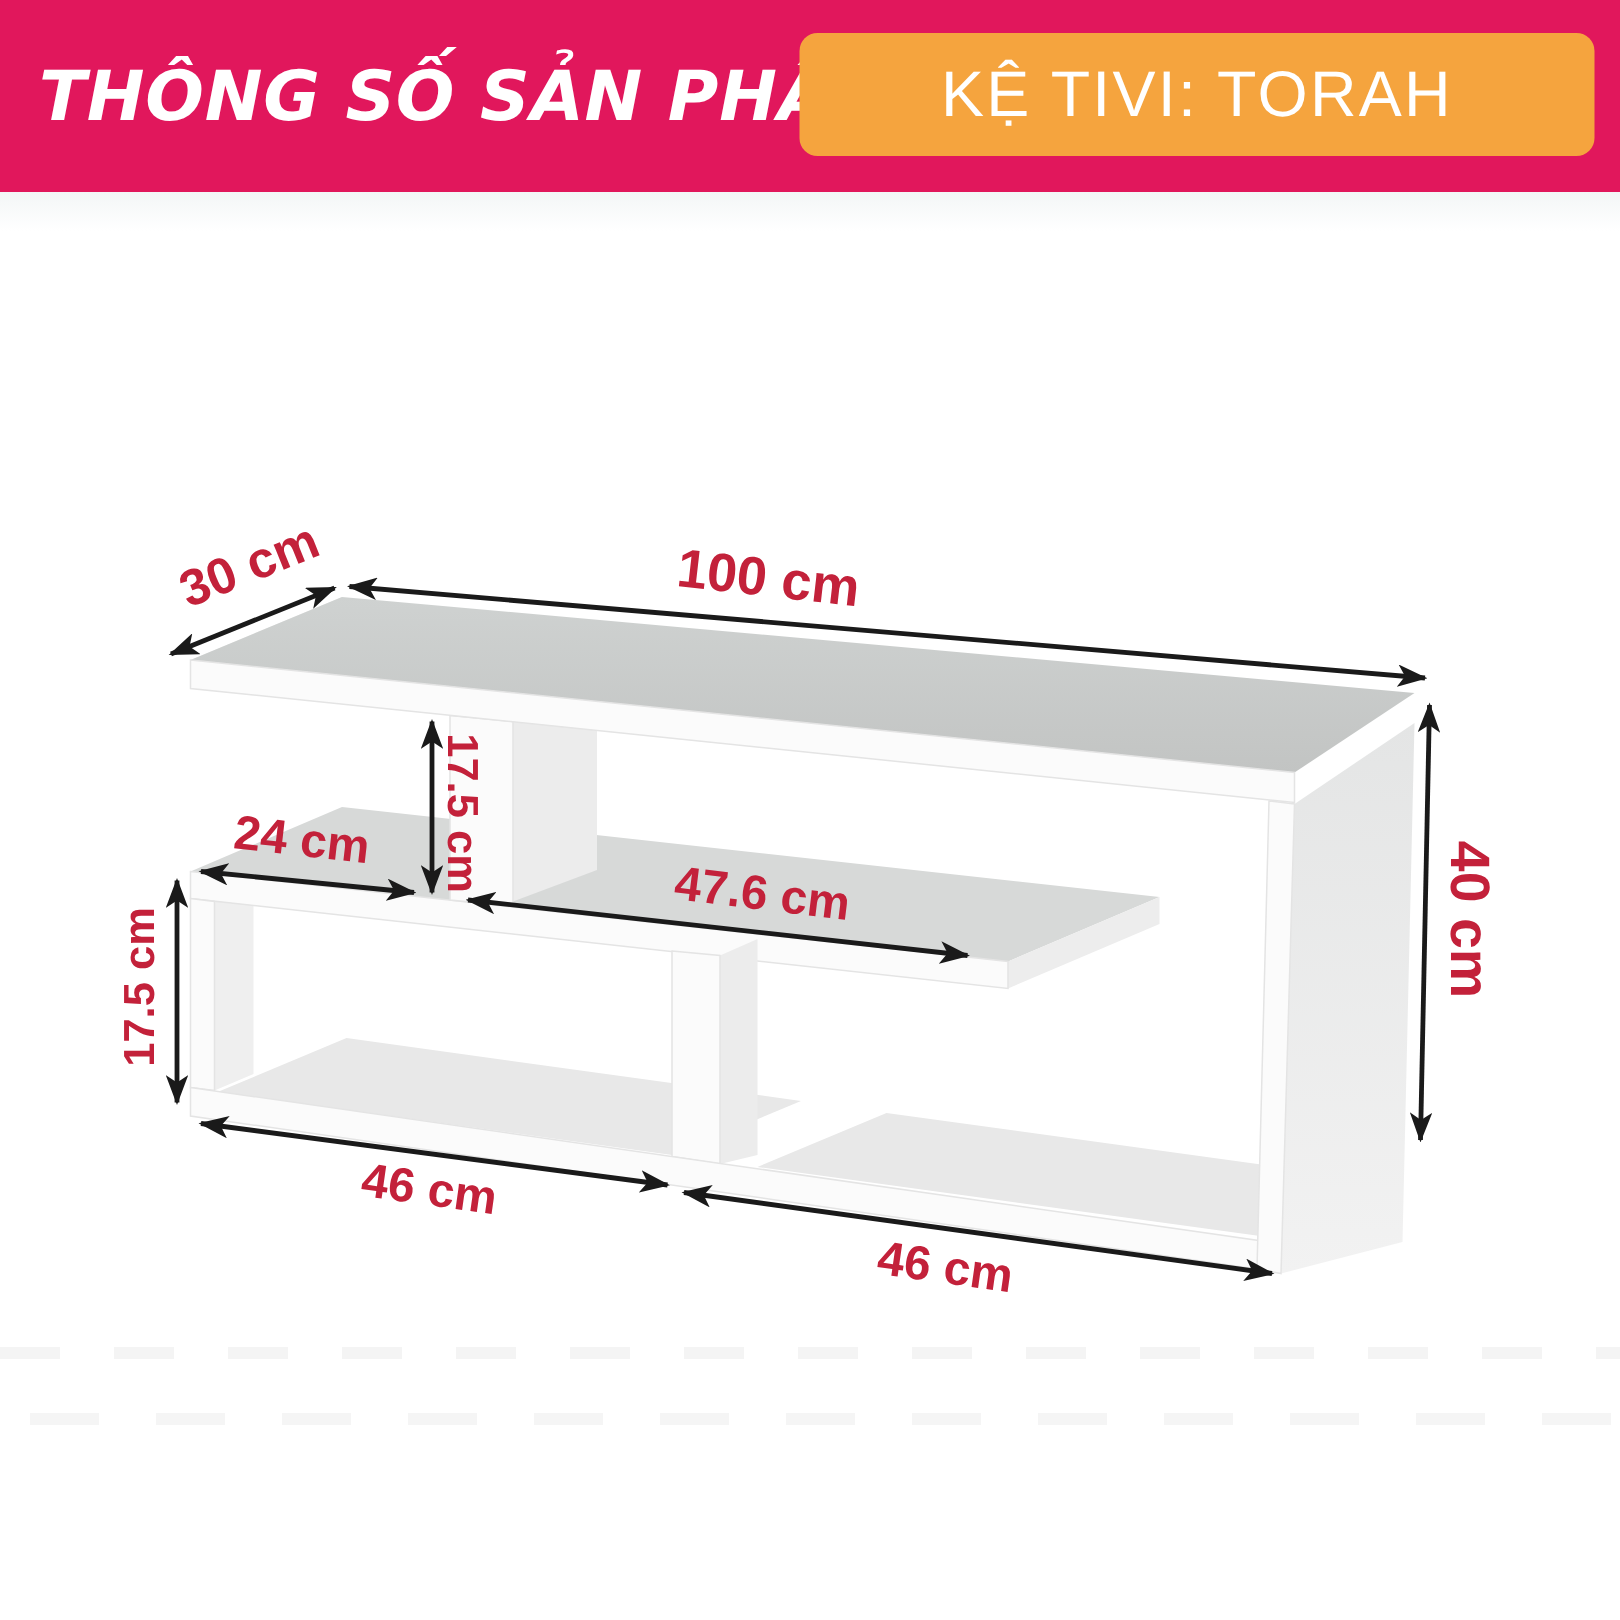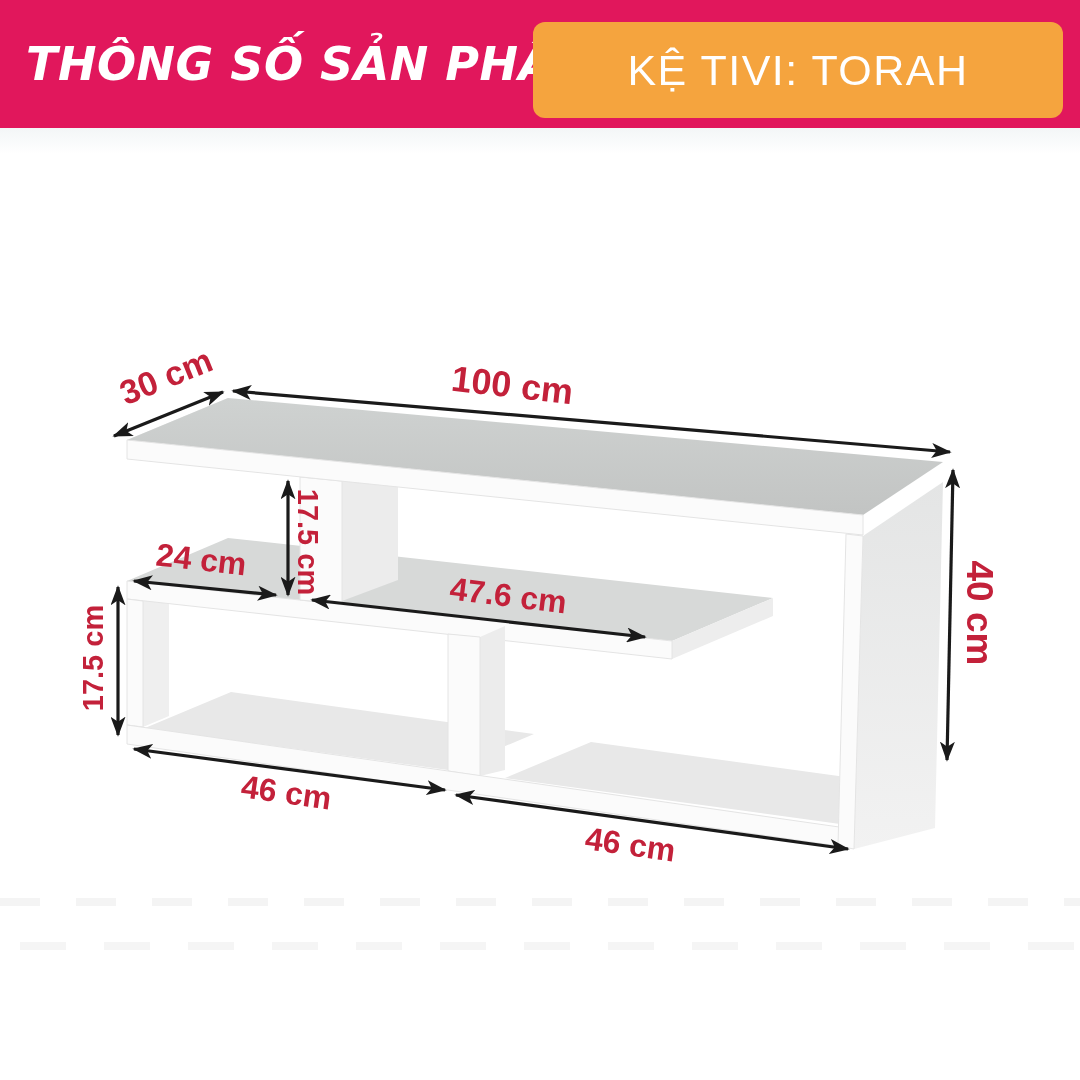--- a/index.html
+++ b/index.html
@@ -3,21 +3,21 @@
 <meta charset="utf-8">
 <style>
   html,body{margin:0;padding:0;background:#ffffff;}
   .page{position:relative;width:1080px;height:1080px;background:#ffffff;overflow:hidden;
         font-family:"Liberation Sans",sans-serif;}
   
   .band{position:absolute;top:0;left:0;width:1080px;height:128px;background:#e1175c;}
   .title{position:absolute;left:26px;top:0;height:128px;display:flex;align-items:center;
          color:#ffffff;font-family:"DejaVu Sans",sans-serif;font-style:italic;font-weight:bold;
          font-size:46px;white-space:nowrap;letter-spacing:0.5px;}
-  .badge{position:absolute;left:533px;top:22px;width:530px;height:96px;background:#f5a43e;
+  .badge{position:absolute;left:533px;top:22px;width:530px;height:82px;background:#f5a43e;
          border-radius:12px;display:flex;align-items:center;justify-content:center;
          color:#ffffff;font-size:43px;letter-spacing:1.5px;font-weight:400;white-space:nowrap;}
   .subband{position:absolute;top:128px;left:0;width:1080px;height:26px;
            background:linear-gradient(#f3f6f7,#ffffff);}
   
   .texture{position:absolute;top:898px;left:0;width:1080px;height:70px;
     background-image:
       repeating-linear-gradient(90deg,#f4f4f4 0 40px,rgba(255,255,255,0) 40px 76px),
       repeating-linear-gradient(90deg,#f5f5f5 0 46px,rgba(255,255,255,0) 46px 84px);
     background-size:1080px 8px,1080px 8px;

